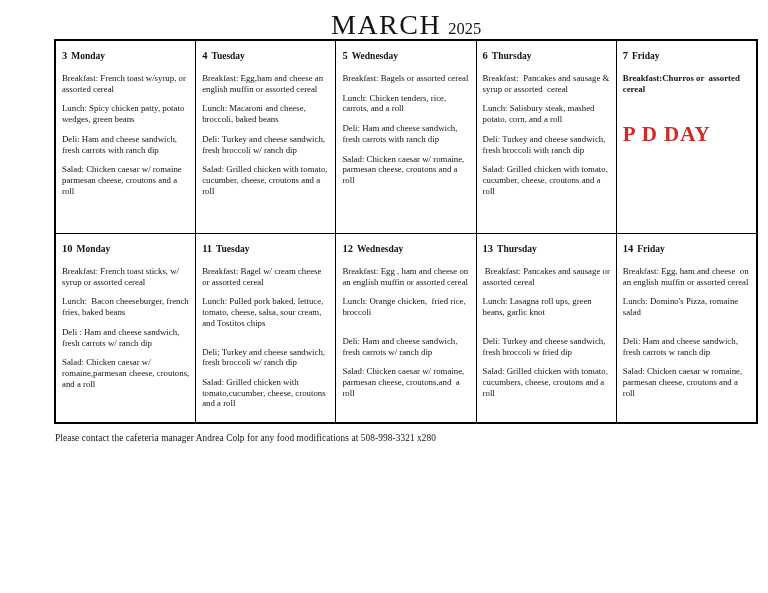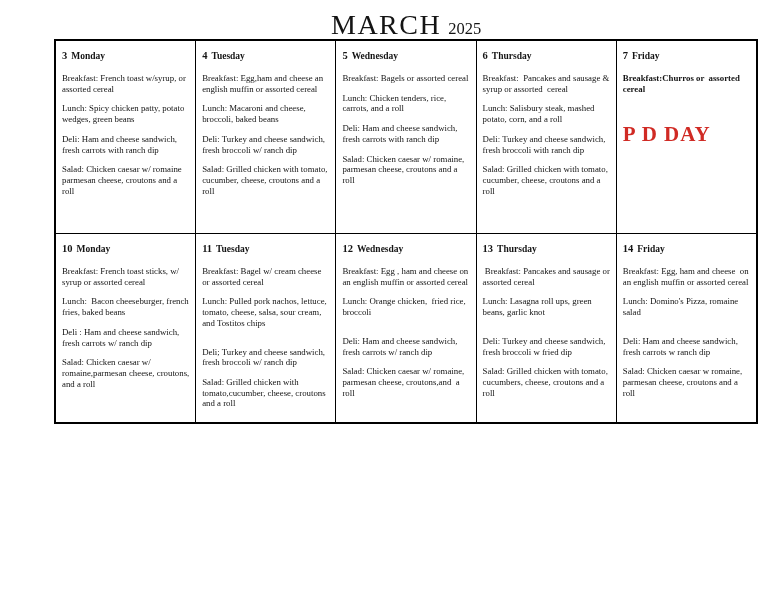--- a/index.html
+++ b/index.html
@@ -154,21 +154,21 @@
               <p class="menu-line">Salad: Chicken caesar w/ romaine,parmesan cheese, croutons, and a roll</p>
             </div>
 
   </td>
           <td class="day-cell">
     <div class="day-header">
       <span class="day-number">11</span><span class="day-name">Tuesday</span>
     </div>
     <div class="menu-lines">
               <p class="menu-line">Breakfast: Bagel w/ cream cheese or assorted cereal</p>
-              <p class="menu-line">Lunch: Pulled pork nachos, lettuce, tomato, cheese, salsa, sour cream, and Tostitos chips</p>
+              <p class="menu-line">Lunch: Pulled pork baked, lettuce, tomato, cheese, salsa, sour cream, and Tostitos chips</p>
               <p class="menu-line spacer"></p>
               <p class="menu-line">Deli; Turkey and cheese sandwich, fresh broccoli w/ ranch dip</p>
               <p class="menu-line">Salad: Grilled chicken with tomato,cucumber, cheese, croutons and a roll</p>
             </div>
 
   </td>
           <td class="day-cell">
     <div class="day-header">
       <span class="day-number">12</span><span class="day-name">Wednesday</span>
     </div>
@@ -204,13 +204,14 @@
               <p class="menu-line spacer"></p>
               <p class="menu-line">Deli: Ham and cheese sandwich, fresh carrots w ranch dip</p>
               <p class="menu-line">Salad: Chicken caesar w romaine, parmesan cheese, croutons and a roll</p>
             </div>
 
   </td>
         </tr>
       </tbody>
   </table>
 
+  <div class="footer-note">Please contact the cafeteria manager Andrea Colp for any food modifications at 508-998-3321 x280</div>
 </div>
 
 </body></html>

